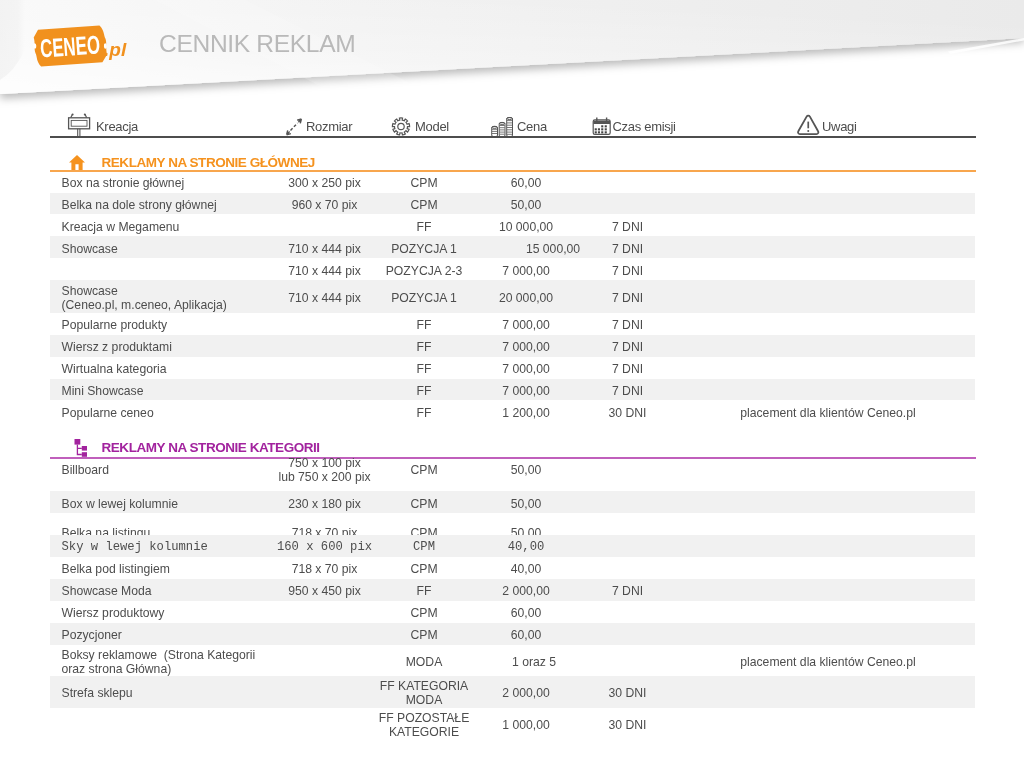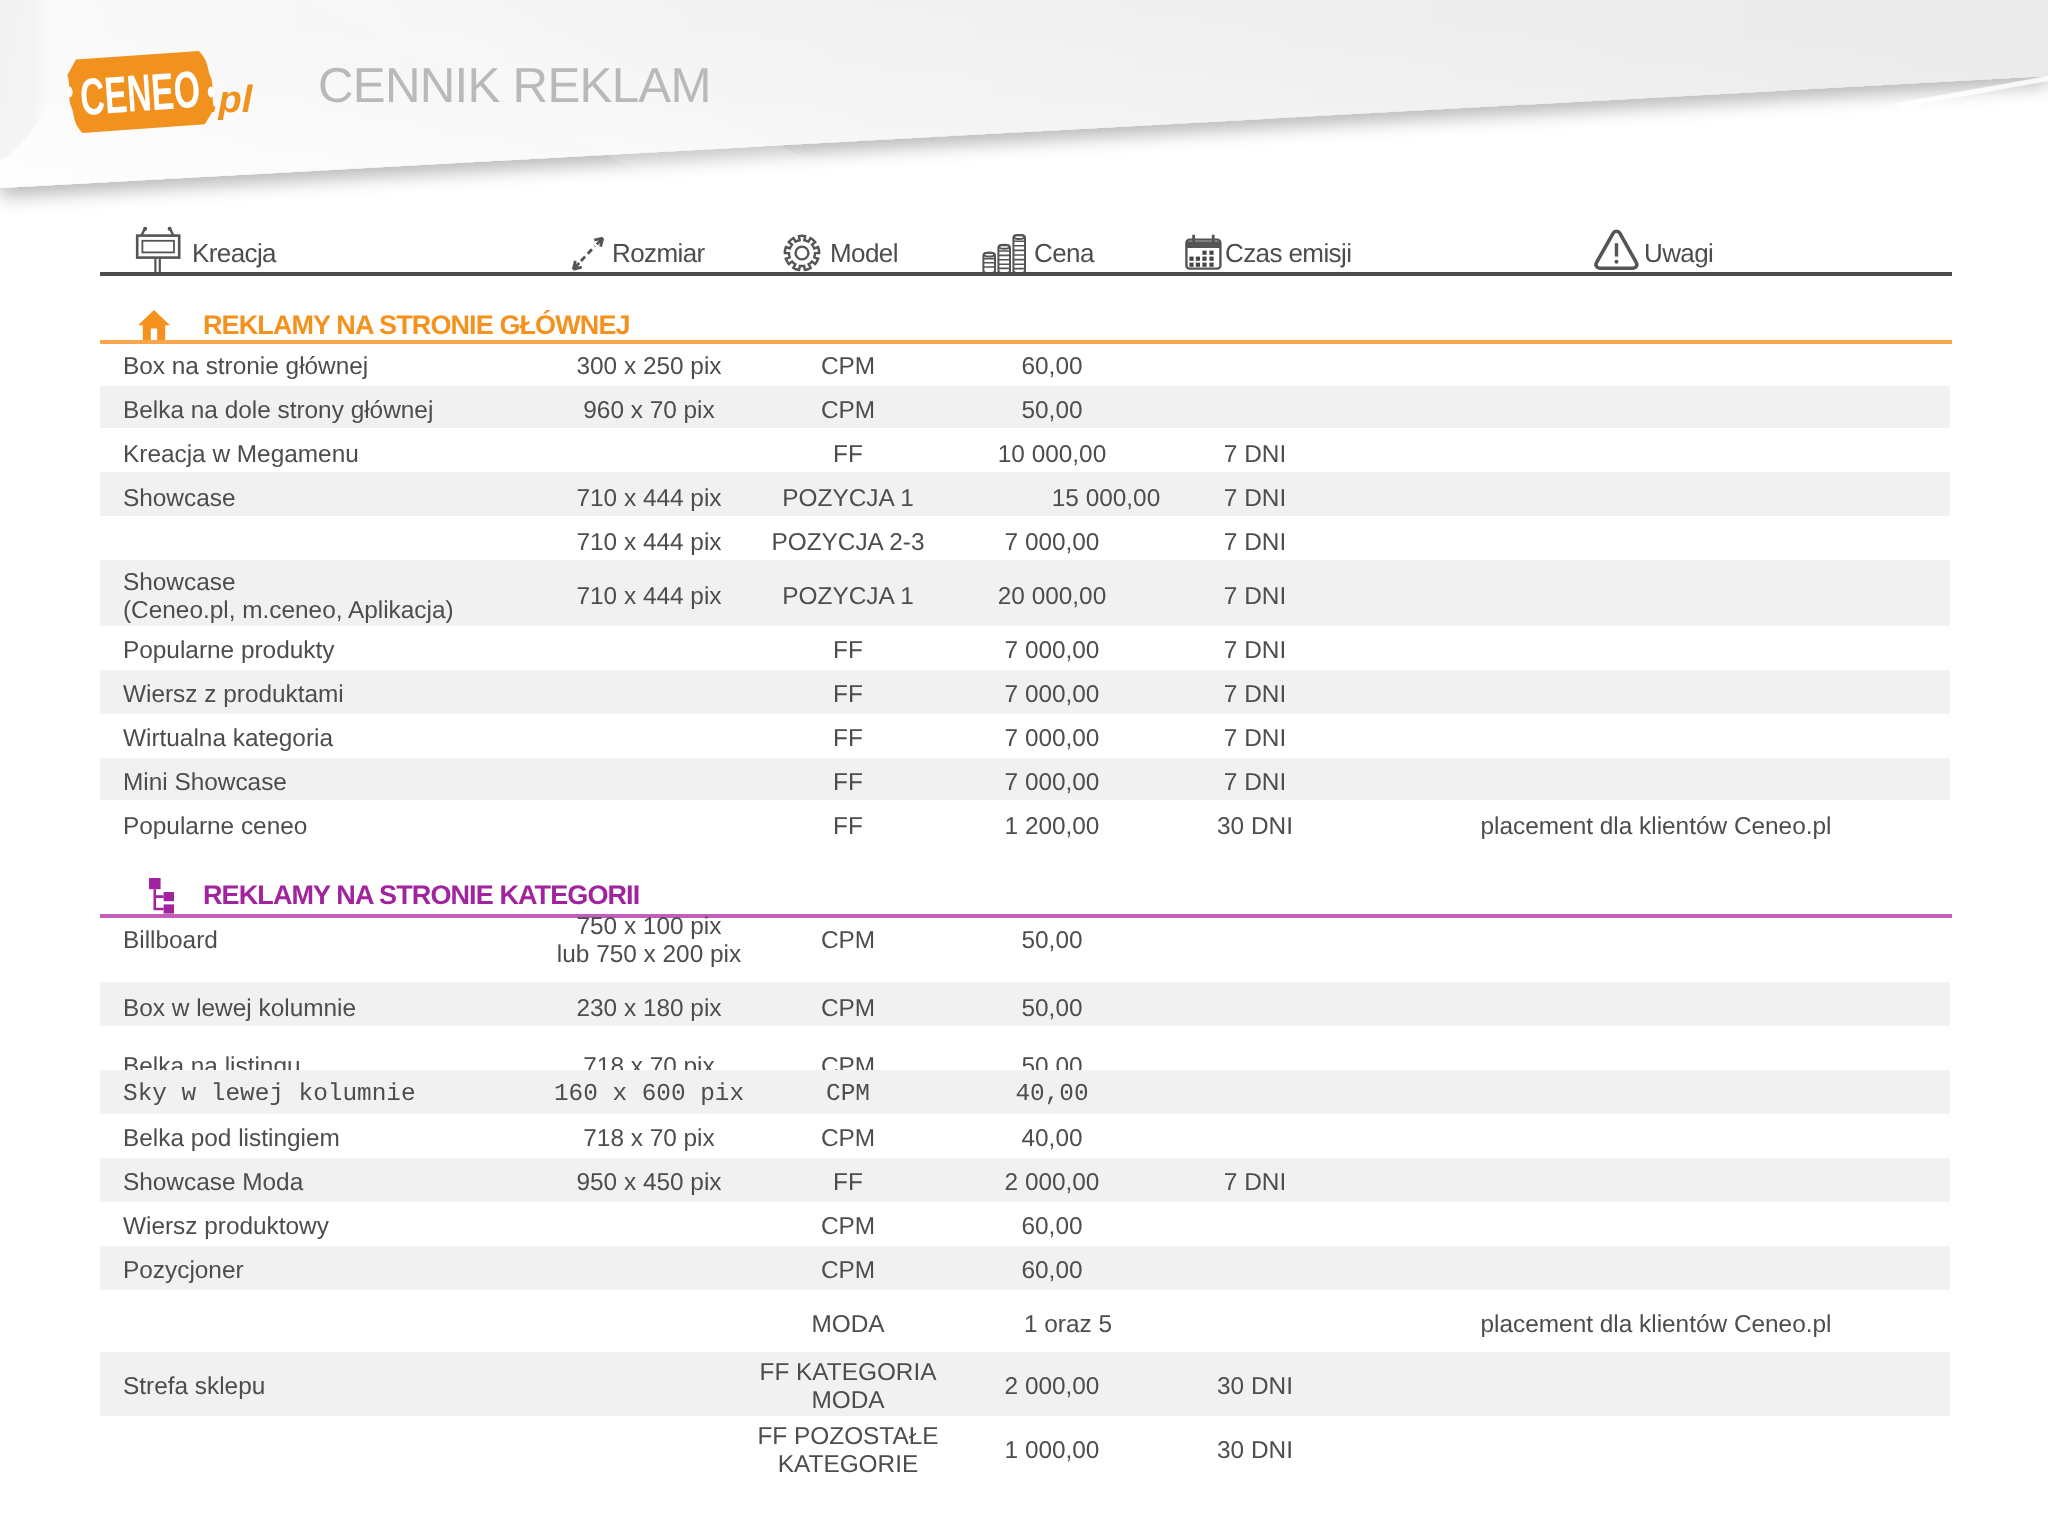--- a/index.html
+++ b/index.html
@@ -254,20 +254,21 @@
     <div class="cell c1">Wiersz produktowy</div>
     <div class="cell cc" style="left:374px;">CPM</div>
     <div class="cell cc" style="left:476px;">60,00</div>
   </div>
 <div class="row g" style="top:622.7px;height:21.9px;">
     <div class="cell c1">Pozycjoner</div>
     <div class="cell cc" style="left:374px;">CPM</div>
     <div class="cell cc" style="left:476px;">60,00</div>
   </div>
 <div class="row" style="top:644.6px;height:31.3px;">
+    <div class="cell c1">Boksy reklamowe&nbsp; (Strona Kategorii<br>oraz strona Główna)</div>
     <div class="cell cc" style="left:374px;">MODA</div>
     <div class="cell cc" style="left:456px;margin-left:28px;">1 oraz 5</div>
     <div class="cell cc" style="left:778px;">placement dla klientów Ceneo.pl</div>
   </div>
 <div class="row g" style="top:675.9px;height:32.0px;">
     <div class="cell c1">Strefa sklepu</div>
     <div class="cell cc" style="left:374px;">FF KATEGORIA<br>MODA</div>
     <div class="cell cc" style="left:476px;">2 000,00</div>
     <div class="cell cc" style="left:577.5px;">30 DNI</div>
   </div>

